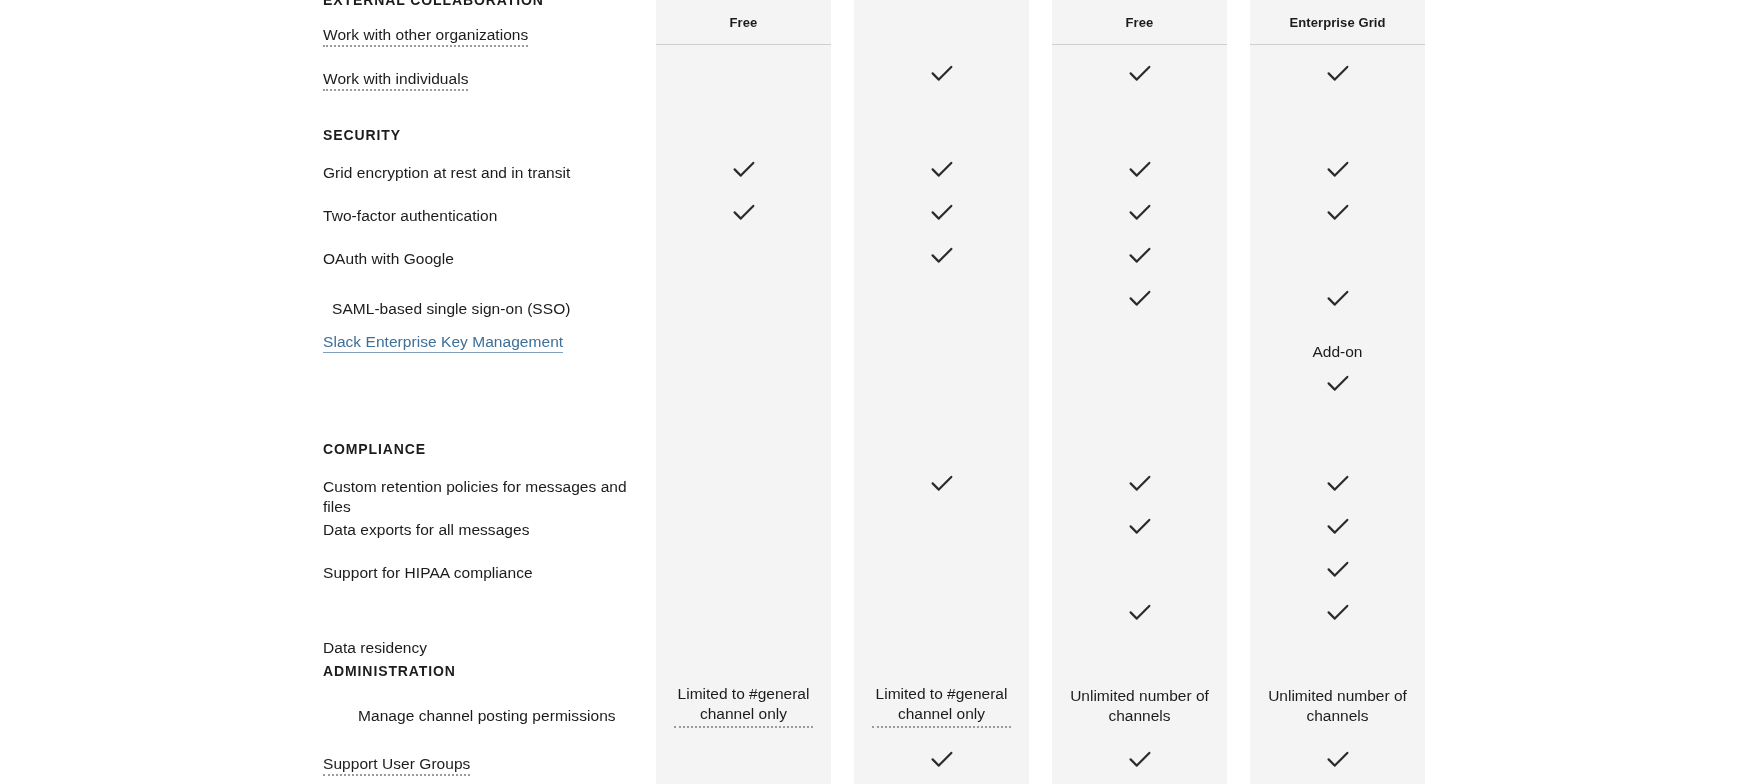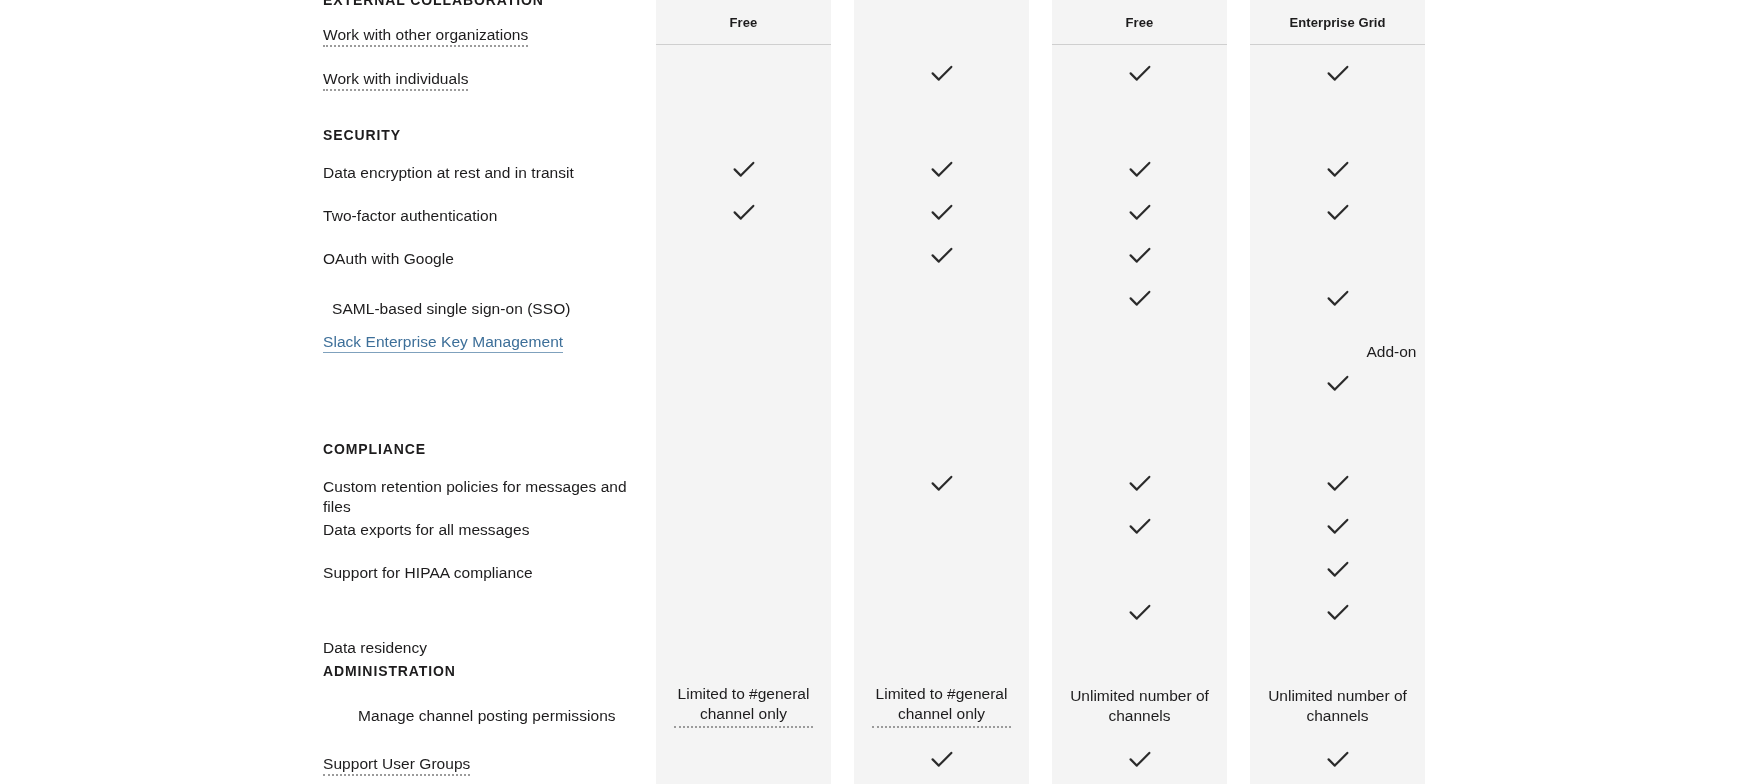--- a/index.html
+++ b/index.html
@@ -116,21 +116,21 @@
       <span>Free</span>
     </div>
     <div class="col-head" style="left: 1250px; width: 175px;">
       <span>Enterprise Grid</span>
     </div>
     <div class="features">
       <div class="section-head" style="top: -8px;">EXTERNAL COLLABORATION</div>
       <div class="feature-row" style="top: 25px;"><span class="dotted">Work with other organizations</span></div>
       <div class="feature-row" style="top: 69px;"><span class="dotted">Work with individuals</span></div>
       <div class="section-head" style="top: 127px;">SECURITY</div>
-      <div class="feature-row" style="top: 163px;"><span>Data encryption at rest and in transit</span></div>
+      <div class="feature-row" style="top: 163px;"><span>Grid encryption at rest and in transit</span></div>
       <div class="feature-row" style="top: 206px;"><span>Two-factor authentication</span></div>
       <div class="feature-row" style="top: 249px;"><span>OAuth with Google</span></div>
       <div class="feature-row" style="top: 299px; margin-left: 9px;"><span>SAML-based single sign-on (SSO)</span></div>
       <div class="feature-row" style="top: 332px;"><span class="link">Slack Enterprise Key Management</span></div>
       <div class="section-head" style="top: 441px;">COMPLIANCE</div>
       <div class="feature-row" style="top: 477px;"><span>Custom retention policies for messages and files</span></div>
       <div class="feature-row" style="top: 520px;"><span>Data exports for all messages</span></div>
       <div class="feature-row" style="top: 563px;"><span>Support for HIPAA compliance</span></div>
       <div class="feature-row" style="top: 606px; margin-top: 32px;"><span>Data residency</span></div>
       <div class="section-head" style="top: 663px;">ADMINISTRATION</div>
@@ -235,21 +235,21 @@
         </svg>
       </span>
     </div>
     <div class="cell check" style="left: 1250px; width: 175px; top: 287px; height: 22px;">
       <span>
         <svg width="22" height="17" viewBox="0 0 22 17" fill="none">
           <path d="M1.6 8.4 L7.8 14.6 L20.3 1.9" stroke="#2b2b2b" stroke-width="2.2" stroke-linecap="round" stroke-linejoin="round"></path>
         </svg>
       </span>
     </div>
-    <div class="cell cell-text" style="left: 1304px; width: 175px; top: 330px; height: 44px; padding: 0px 18px;">
+    <div class="cell cell-text" style="left: 1250px; width: 175px; top: 330px; height: 44px; padding: 0px 18px;">
       <span>Add-on</span>
     </div>
     <div class="cell check" style="left: 1250px; width: 175px; top: 372px; height: 22px;">
       <span>
         <svg width="22" height="17" viewBox="0 0 22 17" fill="none">
           <path d="M1.6 8.4 L7.8 14.6 L20.3 1.9" stroke="#2b2b2b" stroke-width="2.2" stroke-linecap="round" stroke-linejoin="round"></path>
         </svg>
       </span>
     </div>
     <div class="cell check" style="left: 854px; width: 175px; top: 472px; height: 22px;">

